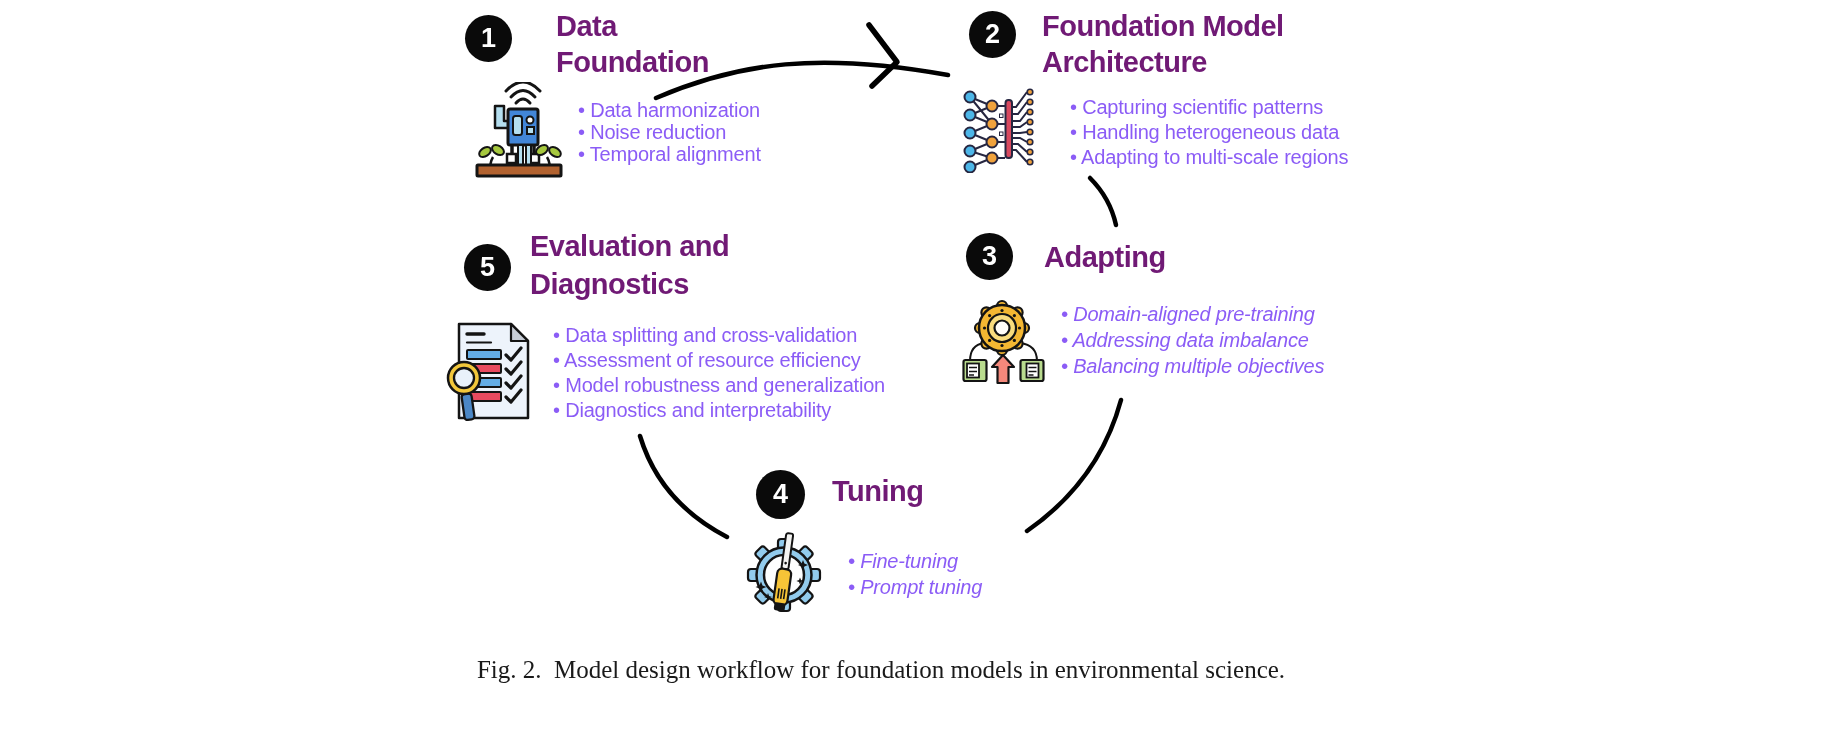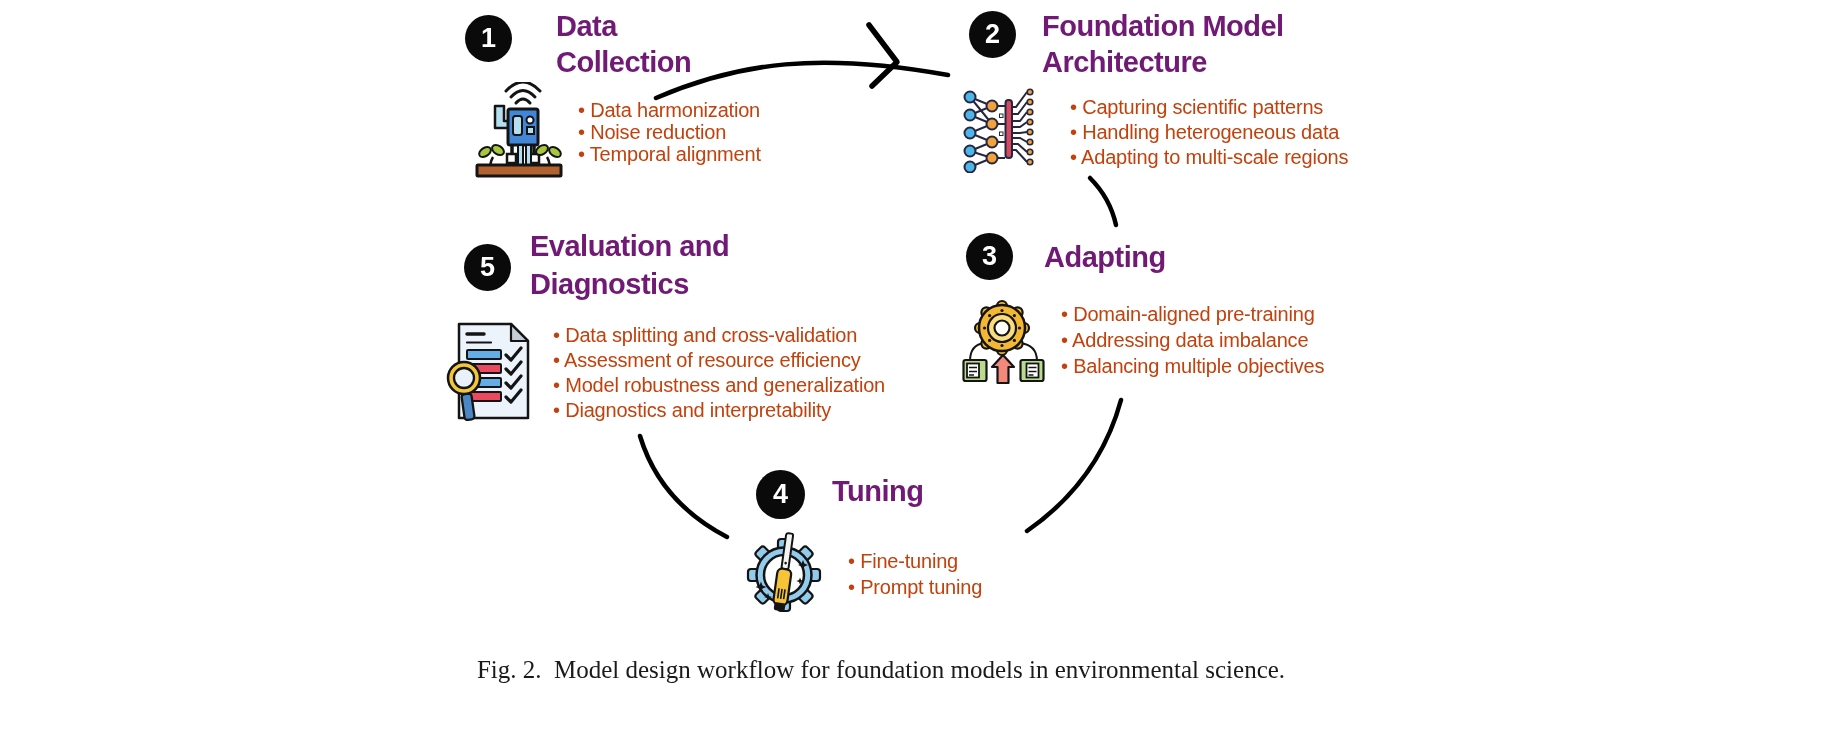--- a/index.html
+++ b/index.html
@@ -11,26 +11,26 @@
     position:absolute;width:47px;height:47px;border-radius:50%;background:#0a0a0a;
     color:#ffffff;display:flex;align-items:center;justify-content:center;
     font-size:27px;font-weight:bold;
   }
   .title{
     position:absolute;font-weight:bold;font-size:29px;line-height:36px;
     letter-spacing:-0.5px;color:#701a75;white-space:nowrap;
   }
   .bullets{
     position:absolute;margin:0;padding:0;list-style:none;
-    font-size:20px;color:#c2410c;letter-spacing:-0.2px;white-space:nowrap;
+    font-size:20px;color:#8b5cf6;letter-spacing:-0.2px;white-space:nowrap;
   }
   .bullets li::before{content:"• ";}
   .b-lh22 li{line-height:22px;}
   .b-lh25 li{line-height:25px;}
-  .b-lh26 li{line-height:26px;}
+  .b-lh26 li{line-height:26px;font-style:italic;}
   .icon{position:absolute;}
   #caption{
     position:absolute;left:881px;top:656px;transform:translateX(-50%);
     font-family:"Liberation Serif", serif;font-size:25px;color:#1a1a1a;
     white-space:pre;
   }
   #arrow-layer{position:absolute;left:0;top:0;}
 </style>
 </head>
 <body>
@@ -44,21 +44,21 @@
     <path d="M1121,400 Q1099,481 1027,531" fill="none" stroke="#000" stroke-width="4.5" stroke-linecap="round"></path>
     <path d="M640,436 Q660,502 727,537" fill="none" stroke="#000" stroke-width="4.5" stroke-linecap="round"></path>
   </svg>
 
   <div>
     <div class="badge" style="left:465px;top:15px;">
       <span>1</span>
     </div>
     <div class="title" style="left:556px;top:8px;">
       <span style="display:block">Data</span>
-      <span style="display:block">Collection</span>
+      <span style="display:block">Foundation</span>
     </div>
     <svg class="icon" style="left:470px;top:82px;" width="98" height="96" viewBox="0 0 98 96">
       <path d="M46,21 q7,-8 14,0" fill="none" stroke="#141414" stroke-width="3" stroke-linecap="round"></path>
       <path d="M41,15 q12,-13 24,0" fill="none" stroke="#141414" stroke-width="3" stroke-linecap="round"></path>
       <path d="M36,9 q17,-18 34,0" fill="none" stroke="#141414" stroke-width="3" stroke-linecap="round"></path>
       <path d="M25,24 h9 v15 h5 v7 h-14 Z" fill="#b5dff0" stroke="#141414" stroke-width="2.5" stroke-linejoin="round"></path>
       <rect x="38" y="27" width="30" height="36" rx="2" fill="#4286d8" stroke="#141414" stroke-width="3"></rect>
       <rect x="43" y="34" width="9" height="19" rx="2.5" fill="#b5dff0" stroke="#141414" stroke-width="2"></rect>
       <circle cx="60" cy="38" r="3.5" fill="#ffffff" stroke="#141414" stroke-width="2"></circle>
       <rect x="57" y="45" width="7" height="7" fill="#b5dff0" stroke="#141414" stroke-width="2"></rect>

